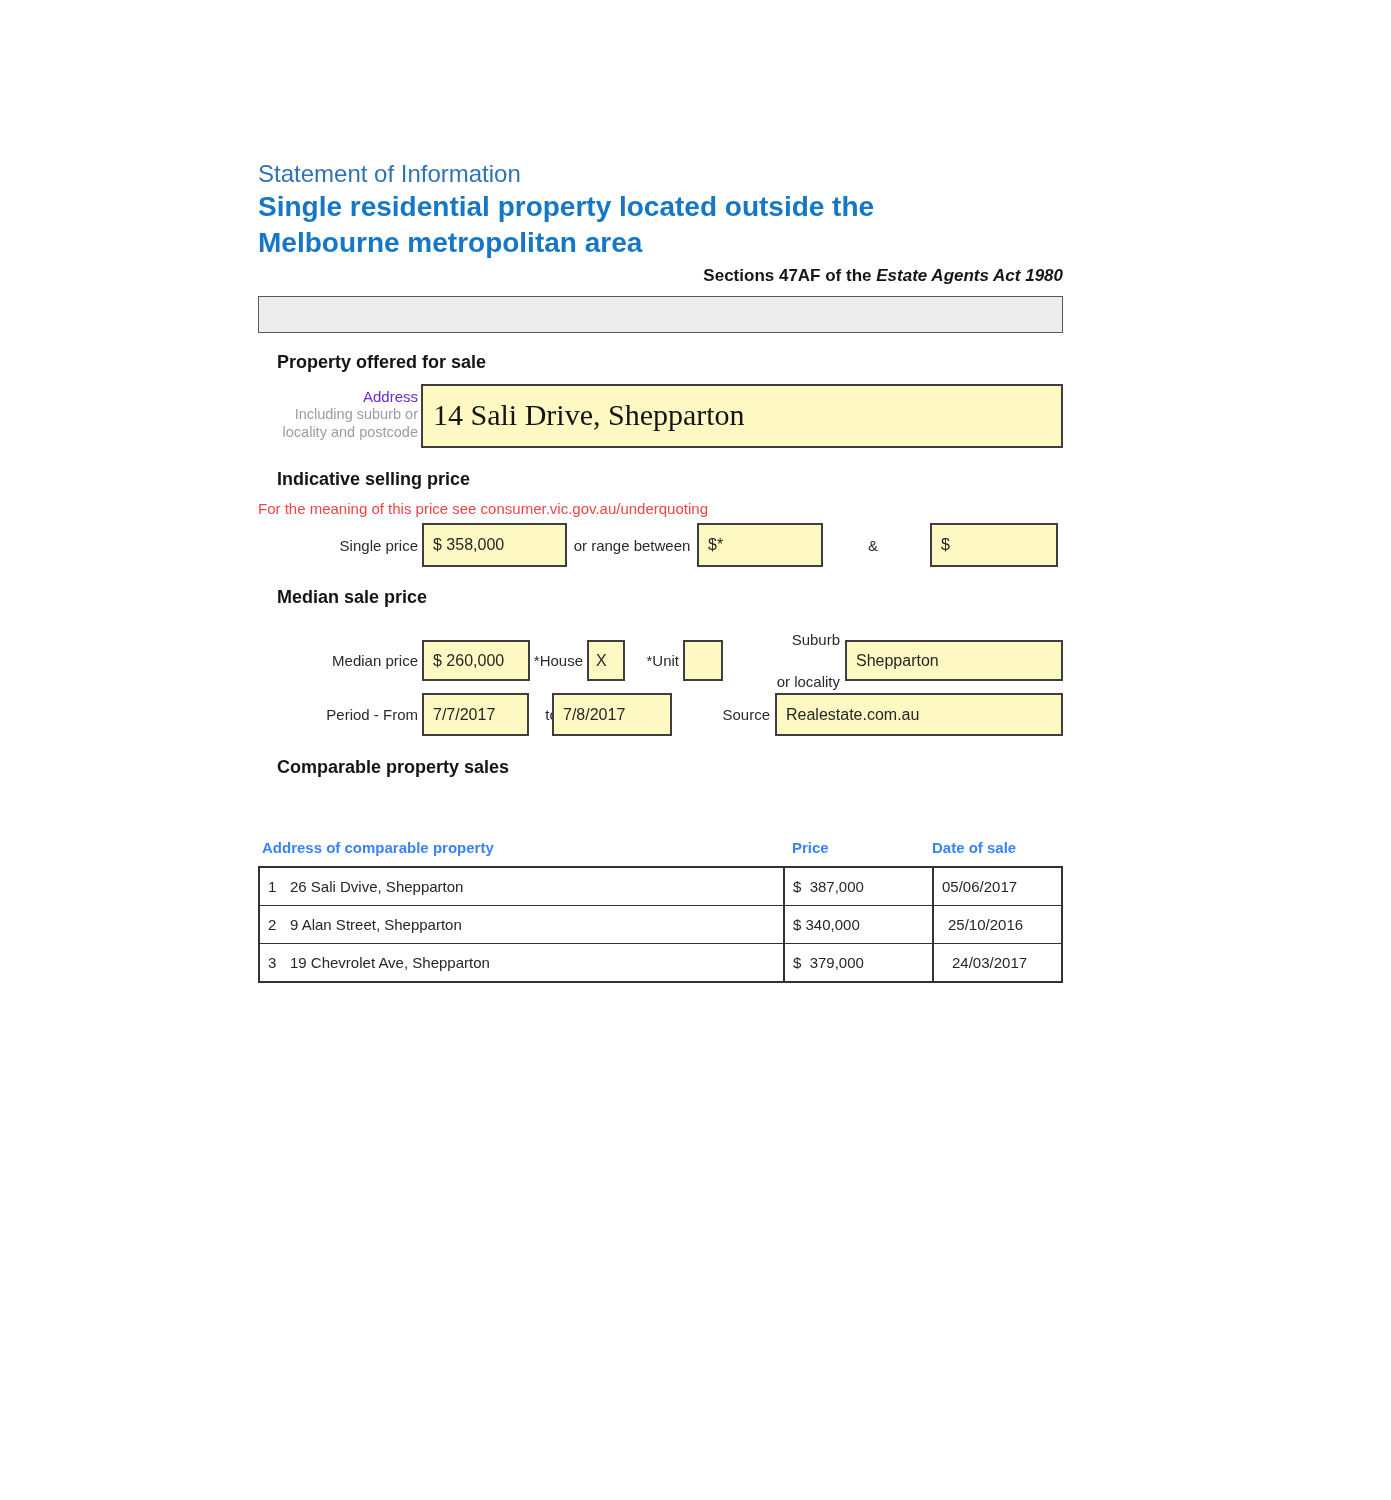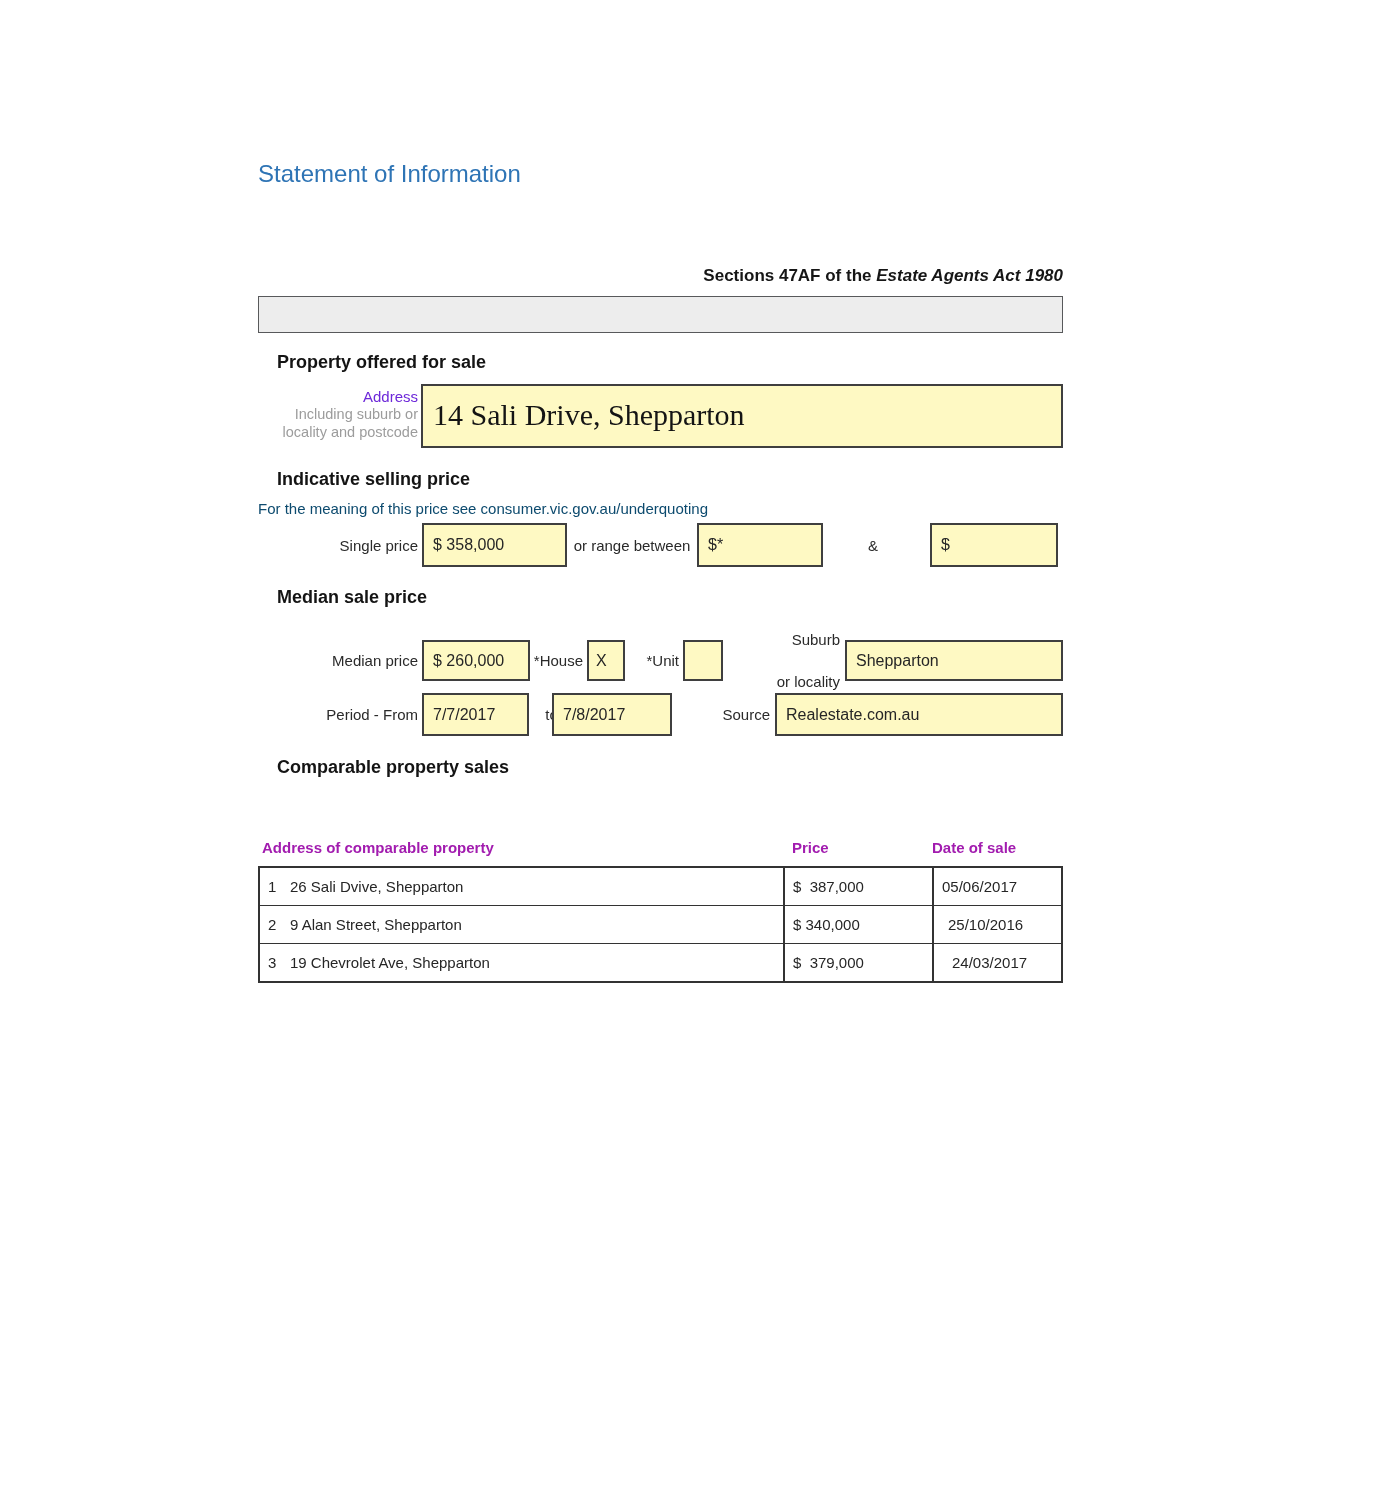--- a/index.html
+++ b/index.html
@@ -31,21 +31,21 @@
 
   
   .addr-labels{left:0;top:388px;width:160px;text-align:right;}
   .lab-main{font-size:15px;color:#6d28d9;line-height:18px;}
   .lab-sub{font-size:14.5px;color:#9C9C9C;line-height:17.5px;}
   .addr-box{left:163px;top:384px;width:642px;height:64px;}
   .addr-box .serif{font-family:"Liberation Serif",serif;font-size:30px;color:#141414;
                    padding-left:10px;padding-bottom:3px;white-space:pre;}
 
   
-  .isp-note{left:0;top:500px;font-size:15px;color:#0c4a6e;}
+  .isp-note{left:0;top:500px;font-size:15px;color:#ef4444;}
   .lbl-singleprice{left:0;top:523px;width:160px;height:44px;}
   .box-singleprice{left:164px;top:523px;width:145px;height:44px;}
   .lbl-range{left:314px;top:523px;width:120px;height:44px;}
   .box-rangefrom{left:439px;top:523px;width:126px;height:44px;}
   .lbl-amp{left:603px;top:523px;width:24px;height:44px;}
   .box-rangeto{left:672px;top:523px;width:128px;height:44px;}
 
   
   .lbl-medianprice{left:0;top:640px;width:160px;height:41px;}
   .box-medianprice{left:164px;top:640px;width:108px;height:41px;}
@@ -59,21 +59,21 @@
   .box-suburb{left:587px;top:640px;width:218px;height:41px;}
   .lbl-period{left:0;top:693px;width:160px;height:43px;}
   .box-from{left:164px;top:693px;width:107px;height:43px;}
   .lbl-to{left:269px;top:693px;width:25px;height:43px;padding-left:12px;}
   .box-to{left:294px;top:693px;width:120px;height:43px;}
   .lbl-source{left:428px;top:693px;width:84px;height:43px;}
   .box-source{left:517px;top:693px;width:288px;height:43px;}
 
   
   .comp-desc{left:60px;top:788px;width:736px;font-size:15px;line-height:18px;color:#2a2a2a;}
-  .th{position:absolute;top:839px;font-size:15px;font-weight:bold;color:#a21caf;}
+  .th{position:absolute;top:839px;font-size:15px;font-weight:bold;color:#3b82f6;}
   .th-address{left:4px;}
   .th-price{left:534px;}
   .th-date{left:674px;}
   .ctable{left:0;top:866px;width:805px;border:2px solid #333333;box-sizing:border-box;background:#fff;}
   .trow{display:flex;height:37px;font-size:15px;color:#262626;}
   .trow + .trow{border-top:1px solid #333333;}
   .td-addr{width:523px;display:flex;align-items:center;box-sizing:border-box;}
   .td-addr .num{margin-left:8px;width:22px;flex:none;}
   .td-price{width:149px;border-left:2px solid #333333;display:flex;align-items:center;
             padding-left:8px;box-sizing:border-box;white-space:pre;}
@@ -82,20 +82,21 @@
   .trow:nth-child(2) .td-date{padding-left:14px;}
   .trow:nth-child(3) .td-date{padding-left:18px;}
 </style>
 </head>
 <body>
 
 <div class="page">
   <div class="content">
 
     <div class="abs eyebrow">Statement of Information</div>
+    <h1 class="abs doc-title">Single residential property located outside the Melbourne metropolitan area</h1>
     <div class="abs act-ref"><span>Sections 47AF of the </span><span class="it">Estate Agents Act 1980</span></div>
     <div class="abs gray-box"></div>
 
     <div class="abs h2 h-property">Property offered for sale</div>
     <div class="abs addr-labels">
       <div class="lab-main">Address</div>
       <div class="lab-sub">Including suburb or</div>
       <div class="lab-sub">locality and postcode</div>
     </div>
     <div class="box addr-box">

